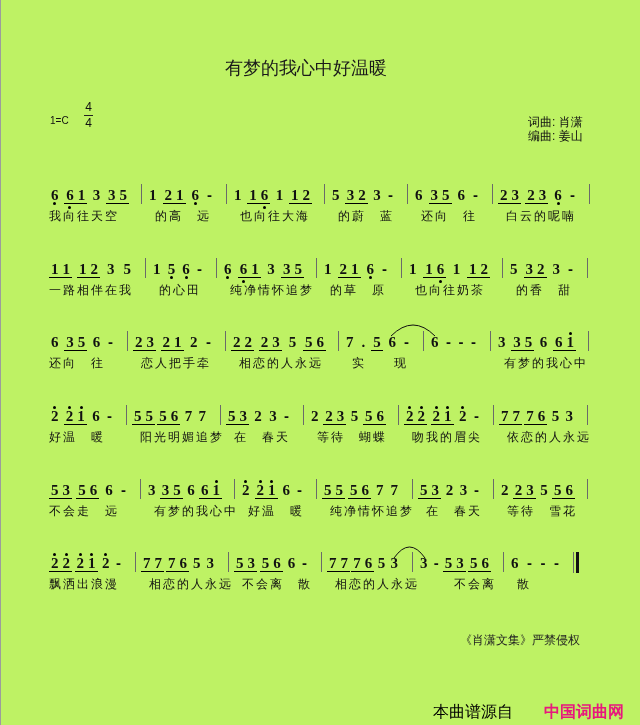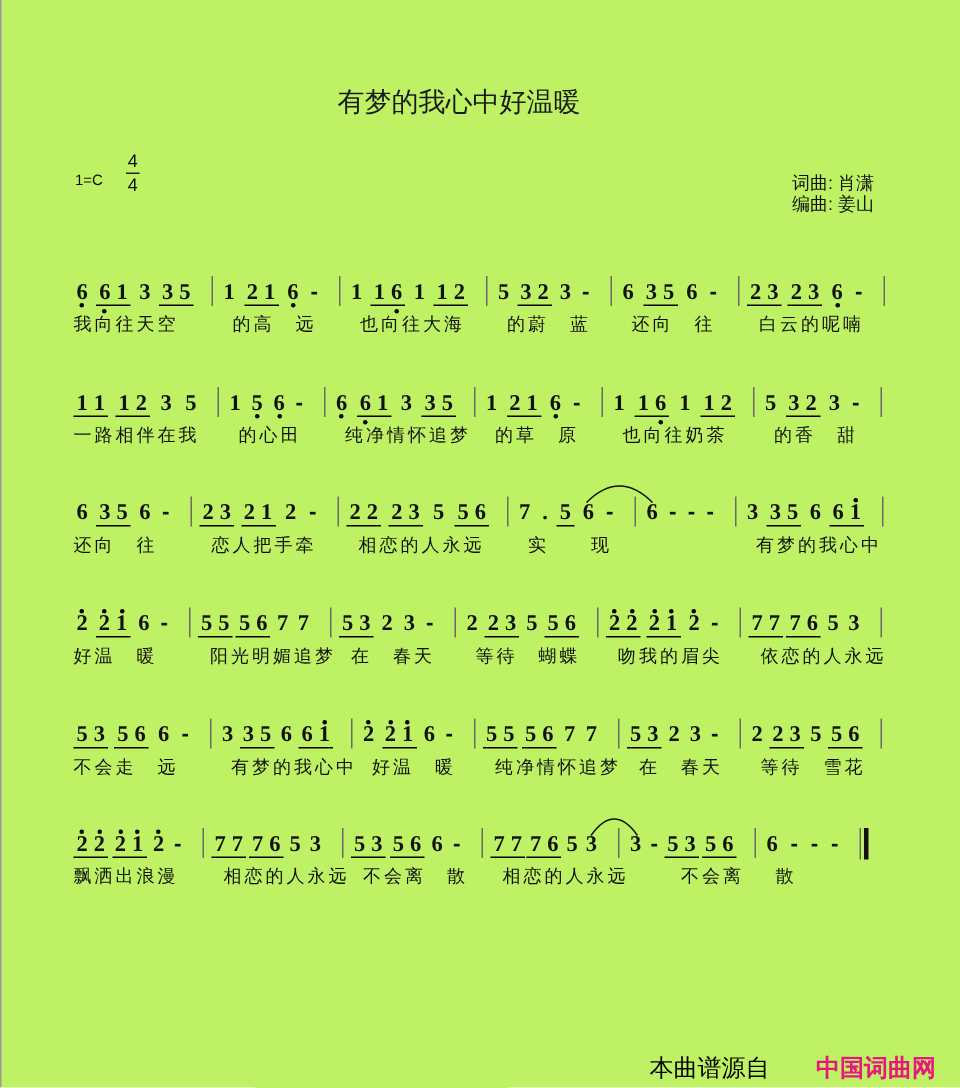--- a/index.html
+++ b/index.html
@@ -815,20 +815,21 @@
         <div class="barline" style="left: 135px;"></div>
         <div class="barline" style="left: 228px;"></div>
         <div class="barline" style="left: 321px;"></div>
         <div class="barline" style="left: 412px;"></div>
         <div class="barline" style="left: 503px;"></div>
         <div class="barline" style="left: 573px; height: 21px;"></div>
         <div class="barline thick" style="left: 576px; height: 21px;"></div>
       </div>
     </div>
 
+  <div class="copyright">《肖潇文集》严禁侵权</div>
   <div class="source">本曲谱源自</div>
   <div class="source-site" style="color: rgb(232, 23, 125);">中国词曲网</div>
 <div class="tie" style="left: 390px; top: 323px;"><svg width="46" height="13" viewBox="0 0 46 13">
         <path d="M1,12 Q23,-10 45,12" fill="none" stroke="#111" stroke-width="1"></path>
       </svg></div>
     <div class="tie" style="left: 393px; top: 545px;"><svg width="33" height="13" viewBox="0 0 33 13">
         <path d="M1,12 Q16.5,-10 32,12" fill="none" stroke="#111" stroke-width="1"></path>
       </svg></div>
   </div>
 

